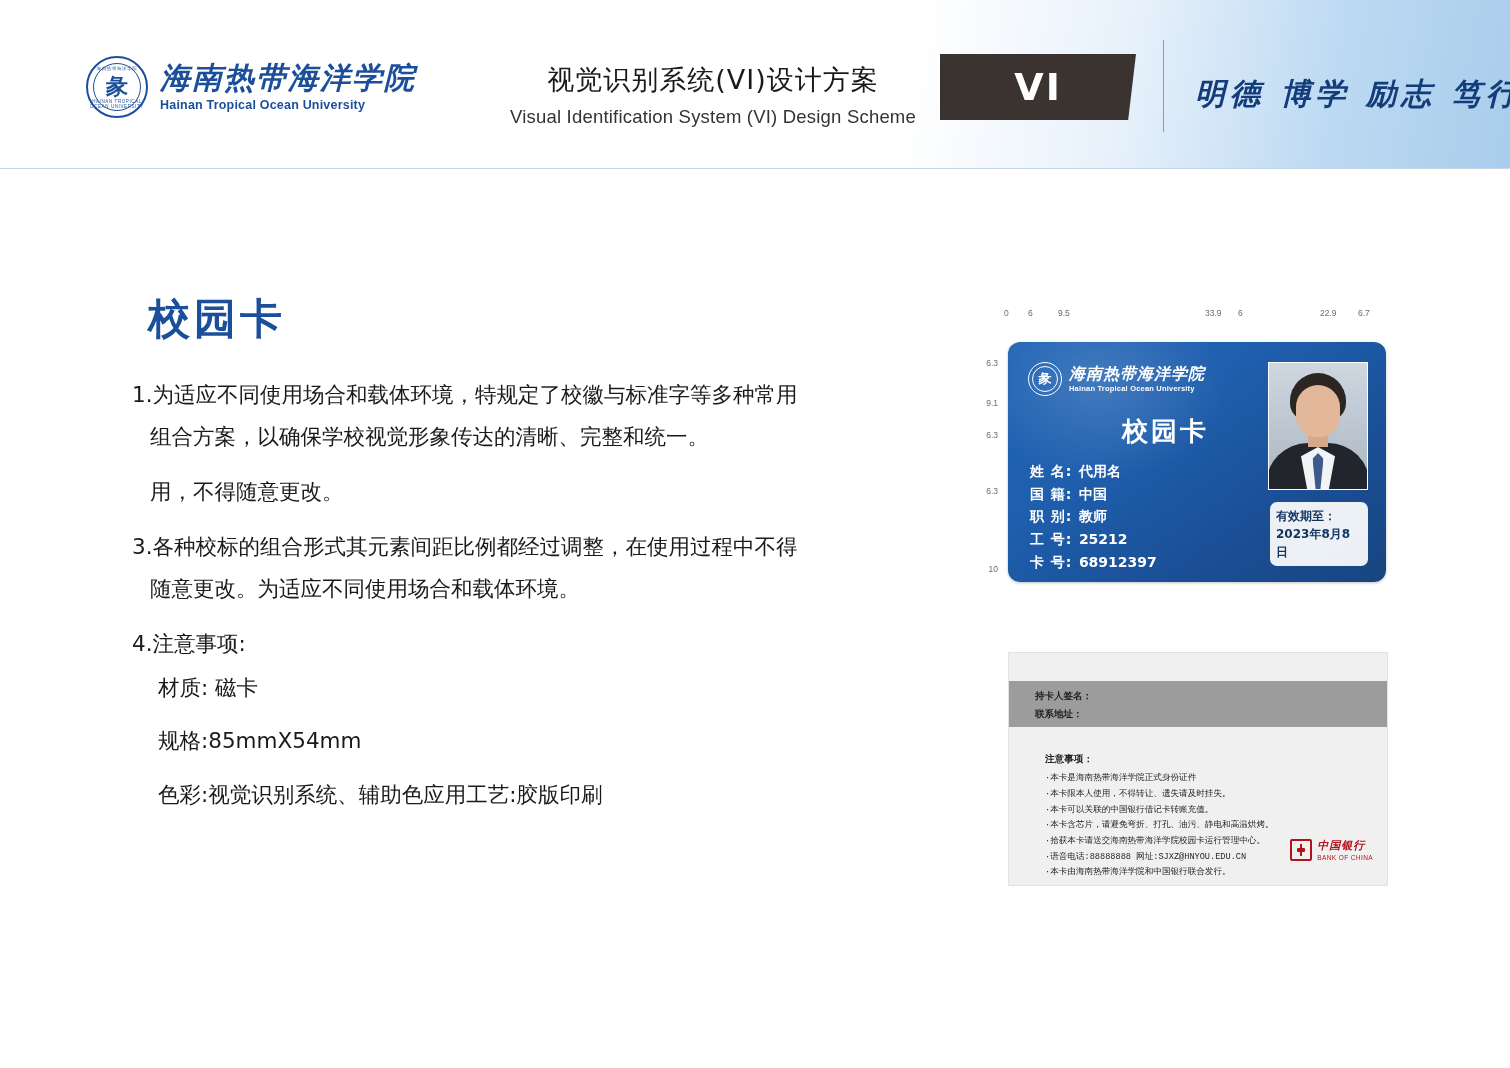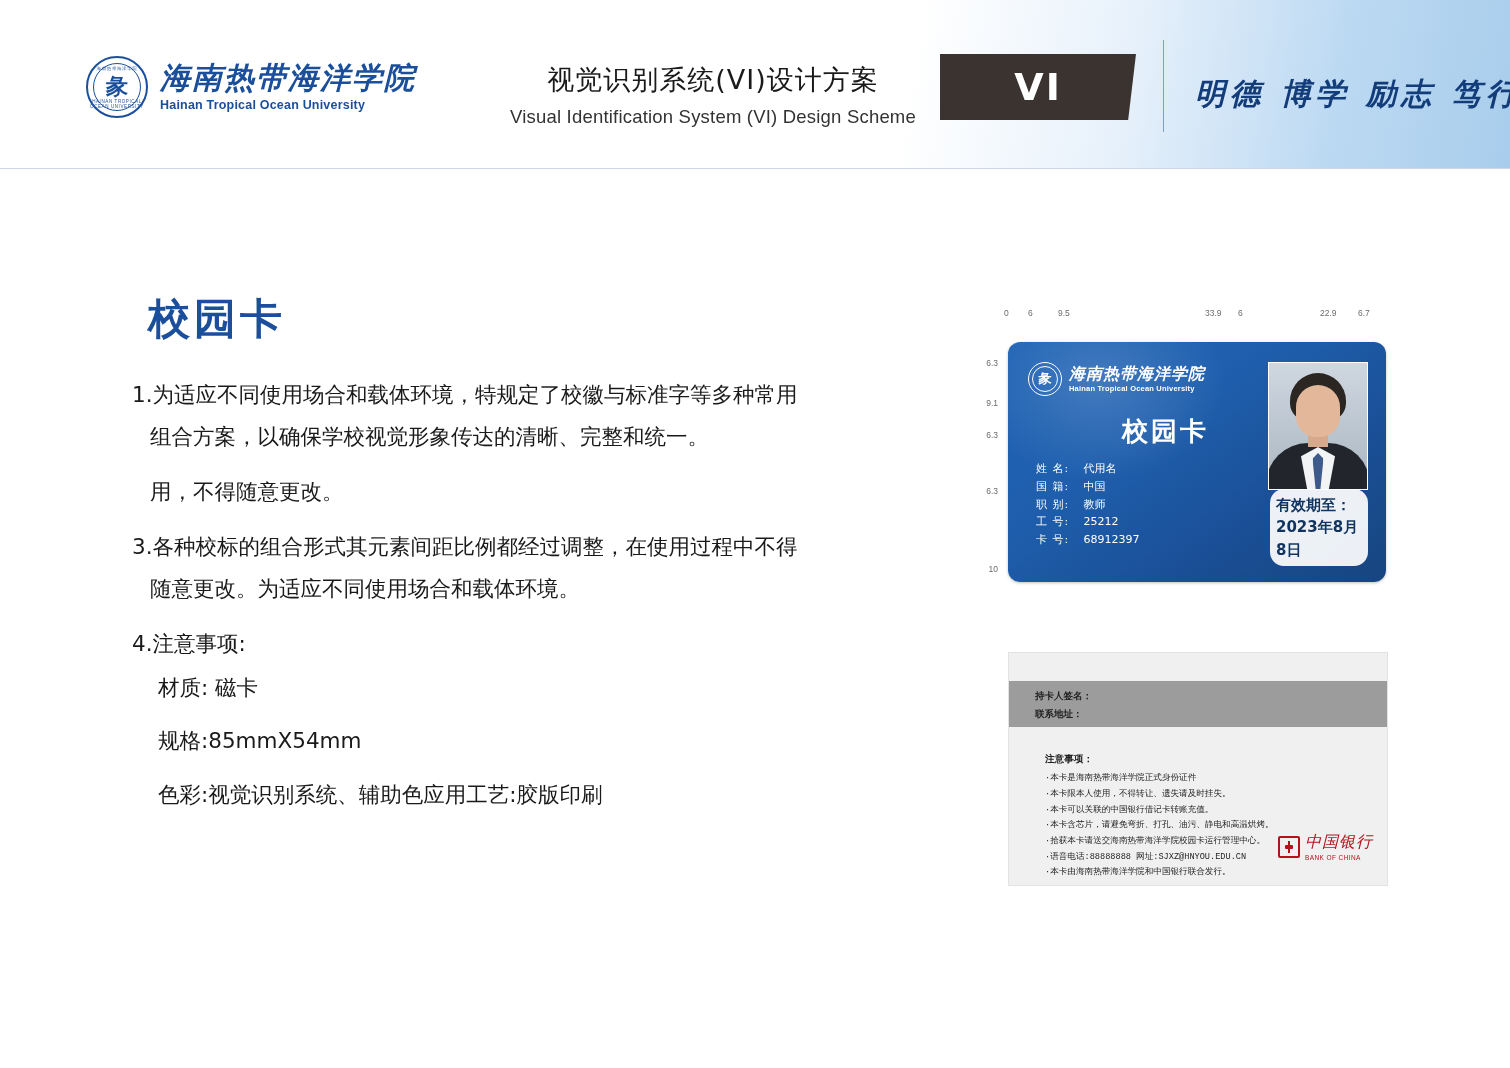--- a/index.html
+++ b/index.html
@@ -282,26 +282,26 @@
     position: absolute;
     left: 114px; top: 72px;
     color: #ffffff;
     font-size: 26px;
     font-weight: bold;
     letter-spacing: 3px;
     font-family: "DejaVu Sans", sans-serif;
   }
   .card-fields {
     position: absolute;
-    left: 28px; top: 118px;
+    left: 22px; top: 118px;
     color: #ffffff;
-    font-size: 11px;
+    font-size: 14px;
     line-height: 1.62;
     font-family: "DejaVu Sans", sans-serif;
-    font-weight: normal;
+    font-weight: bold;
   }
   .card-fields .row { white-space: nowrap; }
   .card-fields .lbl { display: inline-block; width: 44px; letter-spacing: 1px; }
   .card-photo {
     position: absolute;
     right: 18px; top: 20px;
     width: 98px; height: 126px;
     background: linear-gradient(#d9dfe6, #b9c3cd);
     border: 1px solid #ffffff;
     overflow: hidden;
@@ -329,25 +329,25 @@
   }
   .card-photo .tie {
     position: absolute; left: 50%; bottom: 0; transform: translateX(-50%);
     width: 11px; height: 36px; background: #3d5a8a; clip-path: polygon(50% 0, 100% 16%, 72% 100%, 28% 100%, 0 16%);
   }
   .card-valid {
     position: absolute;
     right: 18px; bottom: 16px;
     width: 98px;
     background: rgba(255,255,255,0.92);
-    border-radius: 14px;
+    border-radius: 7px;
     padding: 5px 6px;
     box-sizing: border-box;
     color: #10335f;
-    font-size: 15px;
+    font-size: 12px;
     font-weight: bold;
     line-height: 1.5;
     font-family: "DejaVu Sans", sans-serif;
   }
 
   
   .card-back {
     position: absolute;
     left: 1008px; top: 652px;
     width: 378px;
@@ -409,22 +409,22 @@
   }
   .boc-mark:after {
     content: "";
     position: absolute;
     left: 5px; right: 5px; top: 7px; bottom: 7px;
     border: 2px solid #b3121a;
     border-radius: 1px;
   }
   .boc-text .cn {
     font-family: "DejaVu Serif", serif;
-    font-weight: normal;
-    font-size: 16px;
+    font-weight: bold;
+    font-size: 11px;
     color: #b3121a;
     letter-spacing: 1px;
     font-style: italic;
   }
   .boc-text .en {
     font-size: 6.5px;
     color: #b3121a;
     letter-spacing: 0.4px;
     margin-top: 1px;
   }

